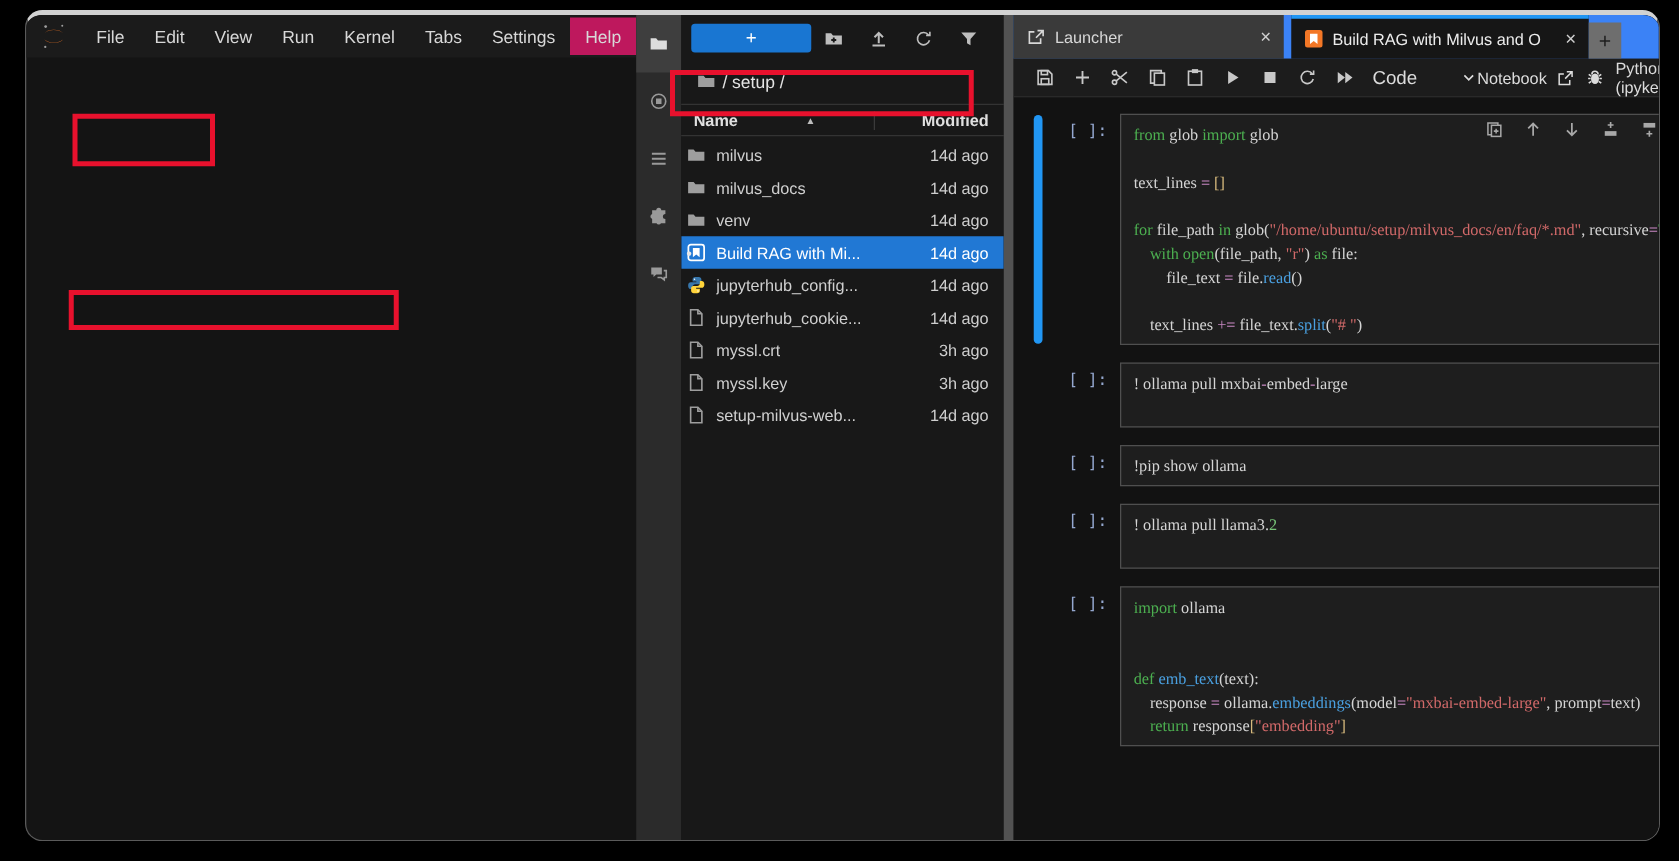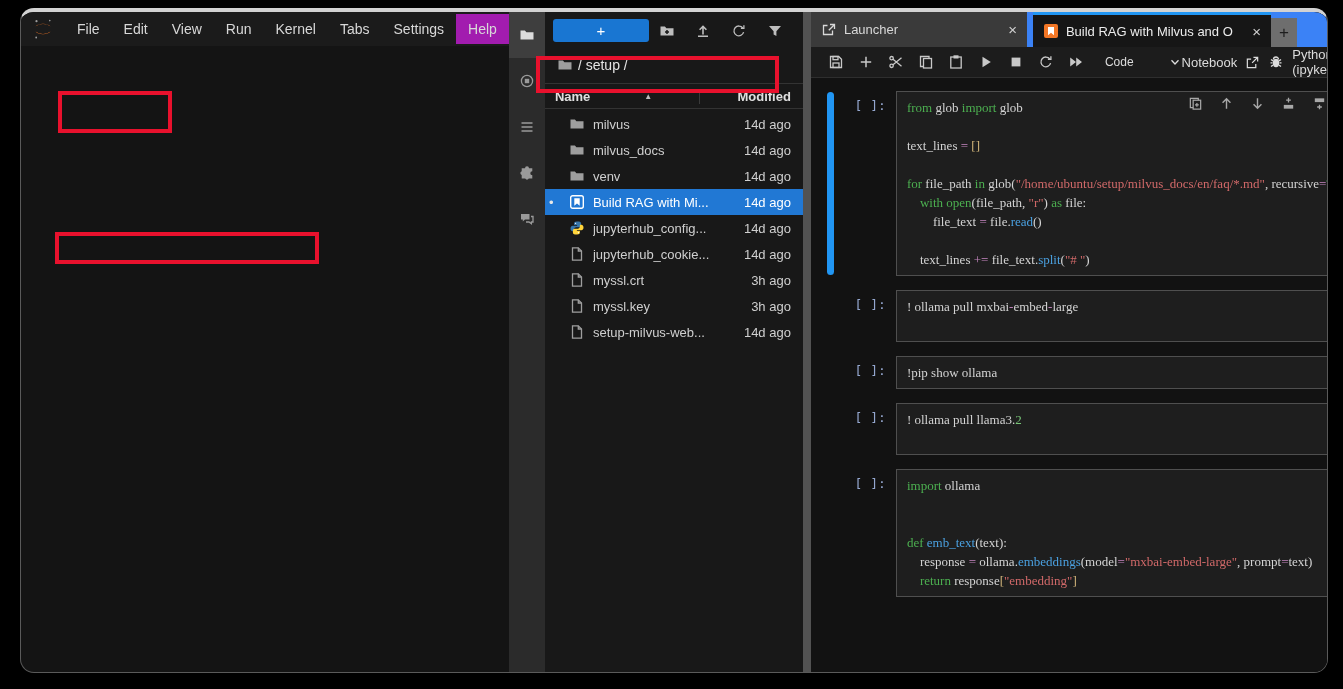--- a/index.html
+++ b/index.html
@@ -10,57 +10,57 @@
   *{box-sizing:border-box;margin:0;padding:0}
   html,body{width:1343px;height:689px;background:#000;overflow:hidden;
     font-family:"Liberation Sans","DejaVu Sans",sans-serif;}
   .window{position:absolute;left:20px;top:8px;width:1308px;height:665px;
     background:#141414;border:1px solid #5a5a5a;border-top:4px solid #d2d2d2;
     border-radius:14px;overflow:hidden;display:flex;flex-direction:row;}
   
   .menubar{height:34px;background:#1b1b1b;display:flex;align-items:center;flex:0 0 auto;}
   .logo{width:44px;display:flex;justify-content:center;align-items:center}
   .menu-item{color:#d8d8d8;font-size:14px;padding:7px 12px;cursor:default}
-  .menu-item.hl{background:#a21caf}
+  .menu-item.hl{background:#be185d}
   
   .content{flex:1;display:flex;min-height:0}
   .activity-bar{width:36px;background:#2b2b2b;display:flex;flex-direction:column;flex:0 0 auto}
   .act-item{height:46px;display:flex;align-items:center;justify-content:center;color:#9a9a9a}
   .act-item.active{background:#3e3e3e;color:#dcdcdc}
   
   .sidebar{width:258px;background:#181818;display:flex;flex-direction:column;flex:0 0 auto}
   .fb-toolbar{display:flex;align-items:center;padding:7px 10px 6px 8px;gap:0}
   .new-launcher{width:96px;height:23px;background:#1976d2;border:none;border-radius:3px;
     color:#fff;font-size:15px;line-height:20px;cursor:pointer}
   .fb-tools{flex:1;display:flex;justify-content:space-around;align-items:center;color:#bdbdbd}
   .breadcrumb{display:flex;align-items:center;gap:5px;padding:9px 12px 10px 12px;color:#e4e4e4;font-size:14px}
   .fb-header{display:flex;align-items:center;height:26px;border-top:1px solid #333;border-bottom:1px solid #333;
     color:#e0e0e0;font-size:13px;font-weight:bold;padding:0 12px 0 10px}
   .fb-header .sort{font-size:8px;color:#bdbdbd;margin-left:54px}
   .fb-header .mod-col{margin-left:auto;border-left:1px solid #3a3a3a;padding-left:14px;width:92px;text-align:right}
   .file-list{flex:1;overflow:hidden;padding-top:2px}
-  .file-row{display:flex;align-items:center;height:26px;padding:0 12px 0 24px;color:#cfcfcf;font-size:13px;position:relative}
+  .file-row{display:flex;align-items:center;height:26px;padding:0 12px 0 4px;color:#cfcfcf;font-size:13px;position:relative}
   .file-row .fname{margin-left:8px;white-space:nowrap;overflow:hidden}
   .file-row .fmod{margin-left:auto;text-align:right;color:#cfcfcf}
   .file-row.selected{background:var(--sel);color:#fff}
   .file-row.selected .fmod{color:#fff}
   .run-dot{position:absolute;left:4px;color:#e8e8e8;font-size:13px}
   .splitter{width:8px;background:#525252;flex:0 0 auto}
   
   .main{flex:1;display:flex;flex-direction:column;min-width:0;background:#121212;border-right:14px solid #282828}
   .tabbar{height:35px;background:#3b82f6;display:flex;align-items:stretch;flex:0 0 auto}
   .tab{display:flex;align-items:center;gap:7px;padding:0 10px;font-size:13px;color:#d8d8d8;background:#3a3a3a;width:216px}
   .tab.active{background:#161616;border-top:3px solid var(--accent);color:#ececec;width:238px}
   .tab .tab-label{white-space:nowrap;overflow:hidden;flex:1}
   .tab .close-x{color:#cfcfcf;font-size:15px;cursor:pointer}
   .newtab{width:26px;display:flex;align-items:center;justify-content:center;background:#6e6e6e;color:#1d1d1d;font-size:17px;margin-top:6px;height:29px;cursor:pointer}
   .nb-toolbar{height:31px;background:#1c1c1c;border-bottom:1px solid #2e2e2e;display:flex;align-items:center;
     padding:0 10px;color:#c8c8c8;flex:0 0 auto}
   .tb-btn{width:30px;display:flex;justify-content:center;align-items:center;color:#c8c8c8;cursor:pointer}
-  .celltype{display:flex;align-items:center;gap:34px;margin-left:14px;font-size:12px;color:#dcdcdc;cursor:pointer}
+  .celltype{display:flex;align-items:center;gap:34px;margin-left:7px;font-size:15px;color:#dcdcdc;cursor:pointer}
   .tb-right{margin-left:auto;display:flex;align-items:center;gap:8px;font-size:13px;color:#dcdcdc}
   .kernel-circle{width:13px;height:13px;border:2px solid #cfcfcf;border-radius:50%}
   
   .notebook{flex:1;overflow:hidden;padding:13px 40px 0 0;background:#121212}
   .cell{display:flex;margin-bottom:14px;position:relative}
   .collapser{width:7px;border-radius:4px;margin:1px 0 1px 16px;background:transparent;flex:0 0 auto;cursor:pointer}
   .cell.active .collapser{background:var(--accent)}
   .prompt{width:62px;text-align:right;padding:7px 10px 0 0;color:var(--prompt);
     font-family:"DejaVu Sans Mono",monospace;font-size:13px;flex:0 0 auto}
   .editor{flex:1;background:#1e1e1e;border:1px solid #4f4f4f;padding:6px 10px;

